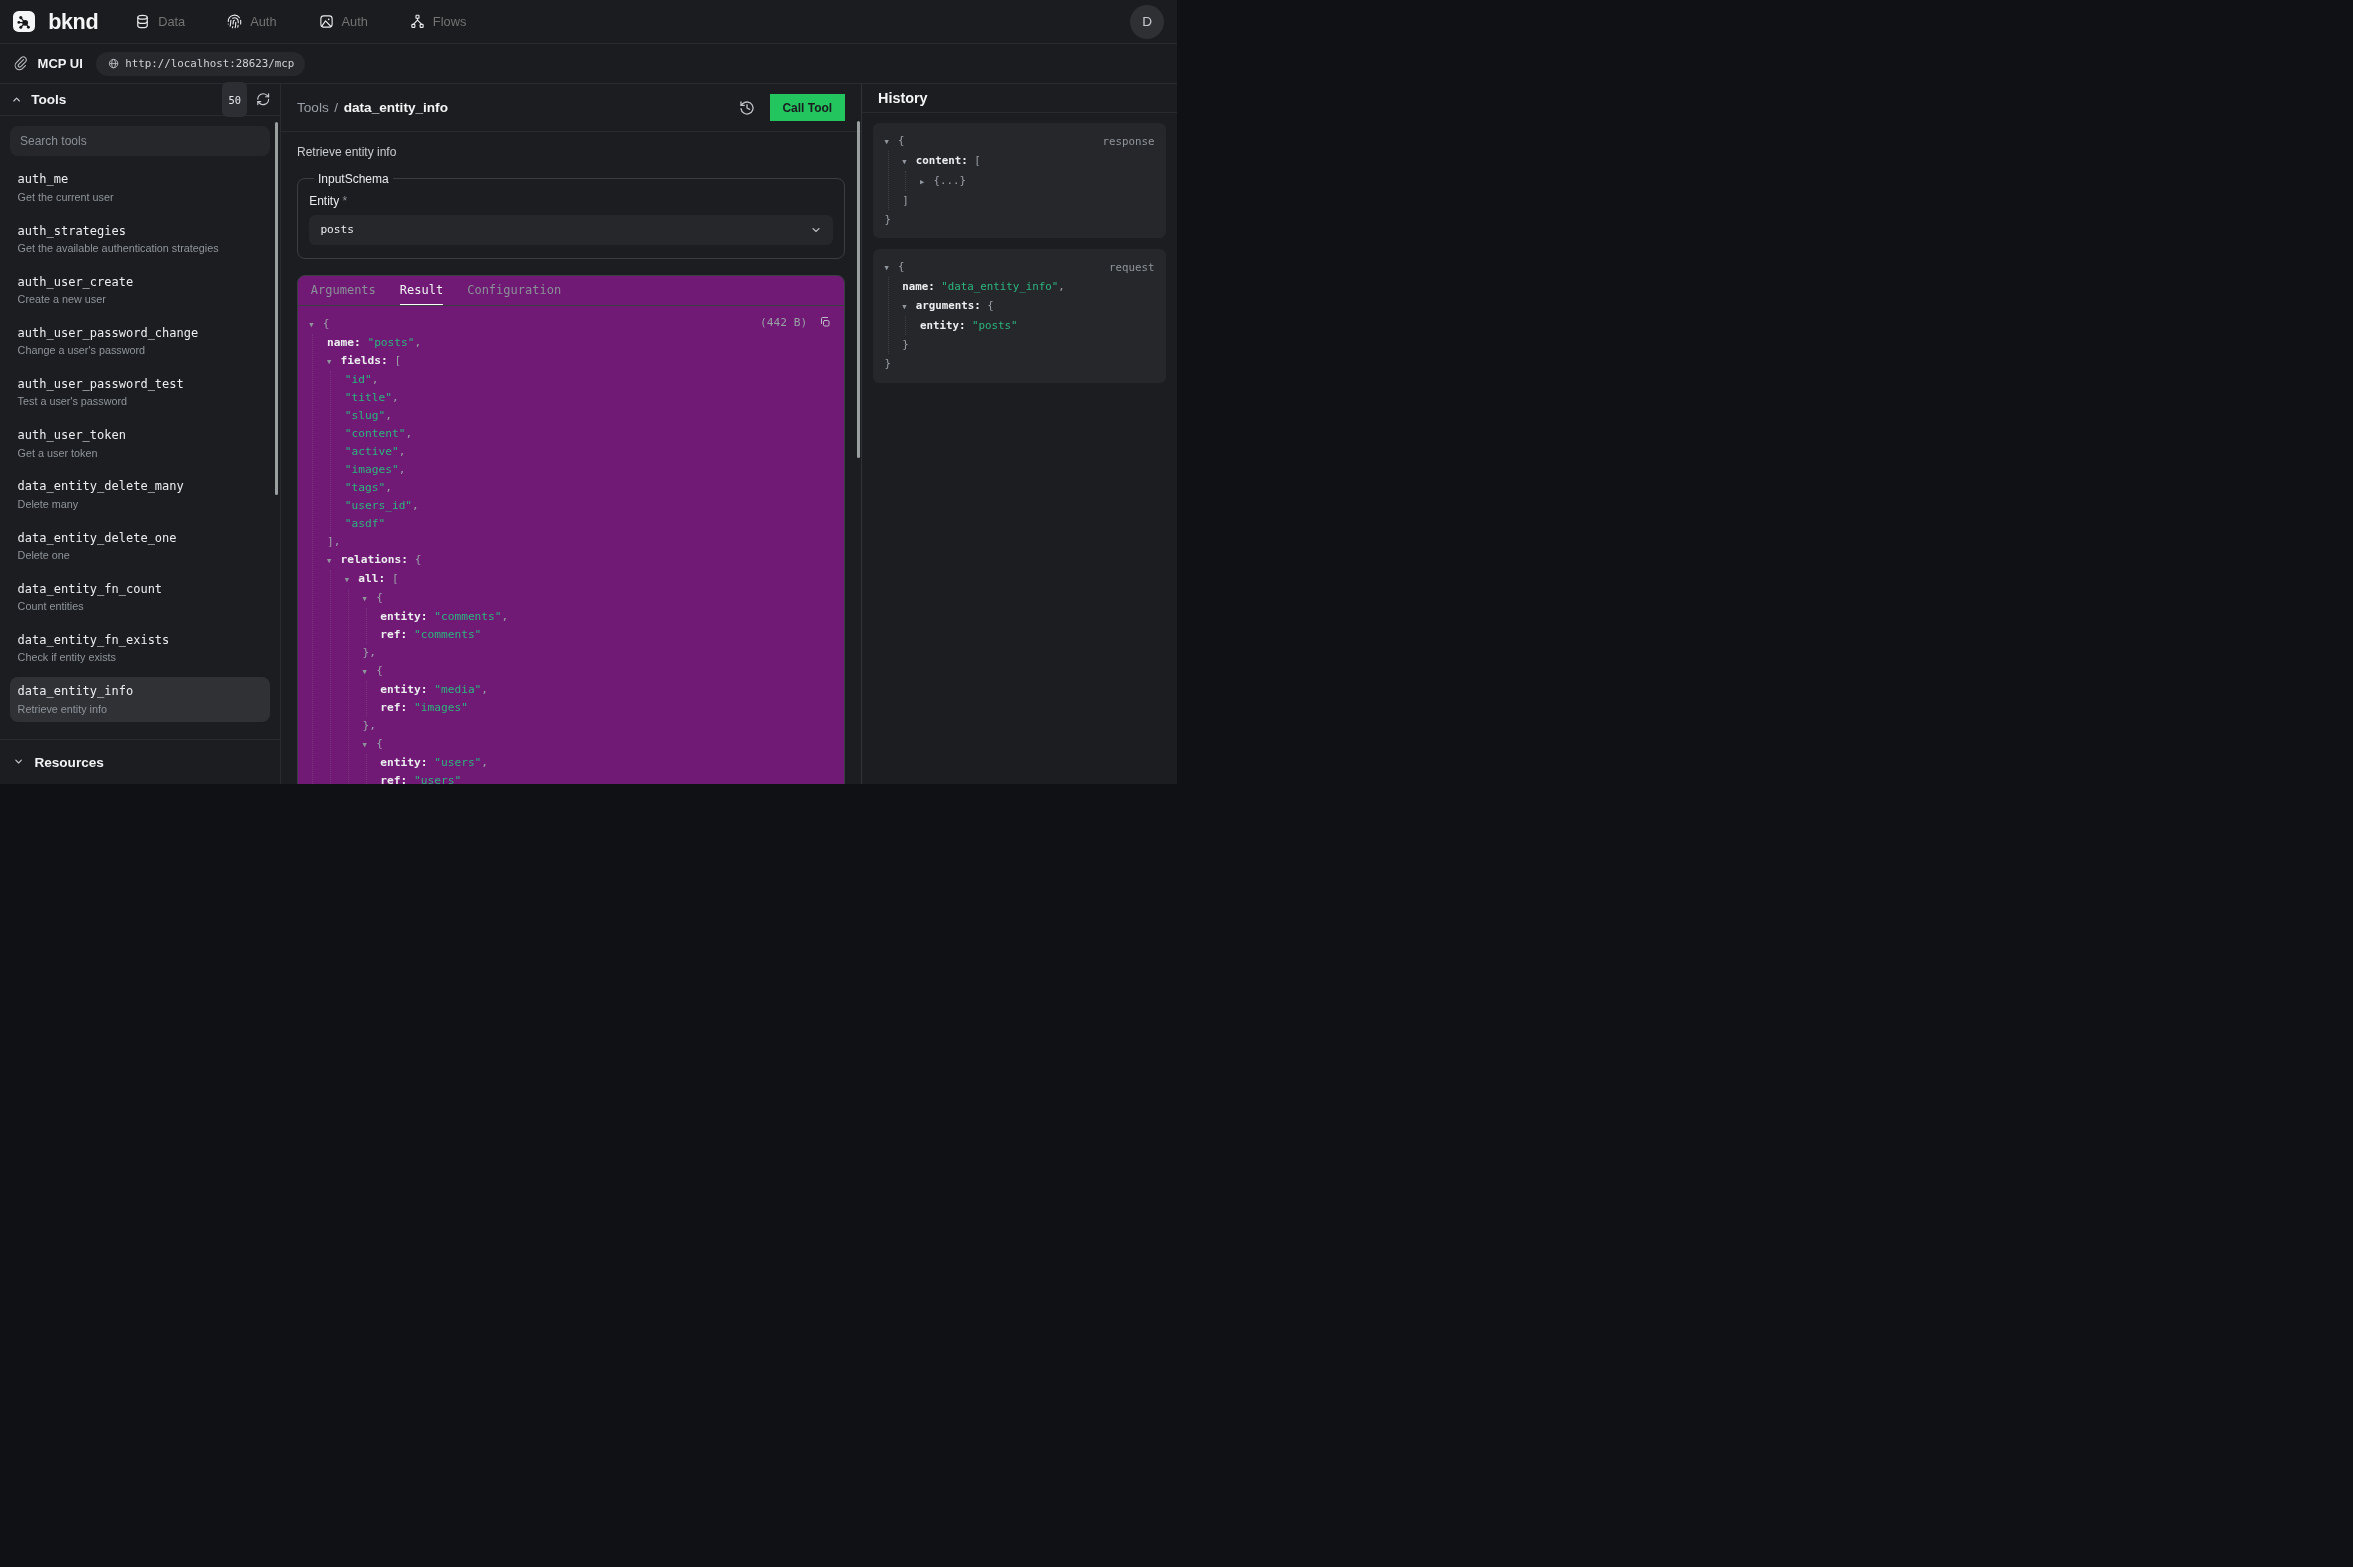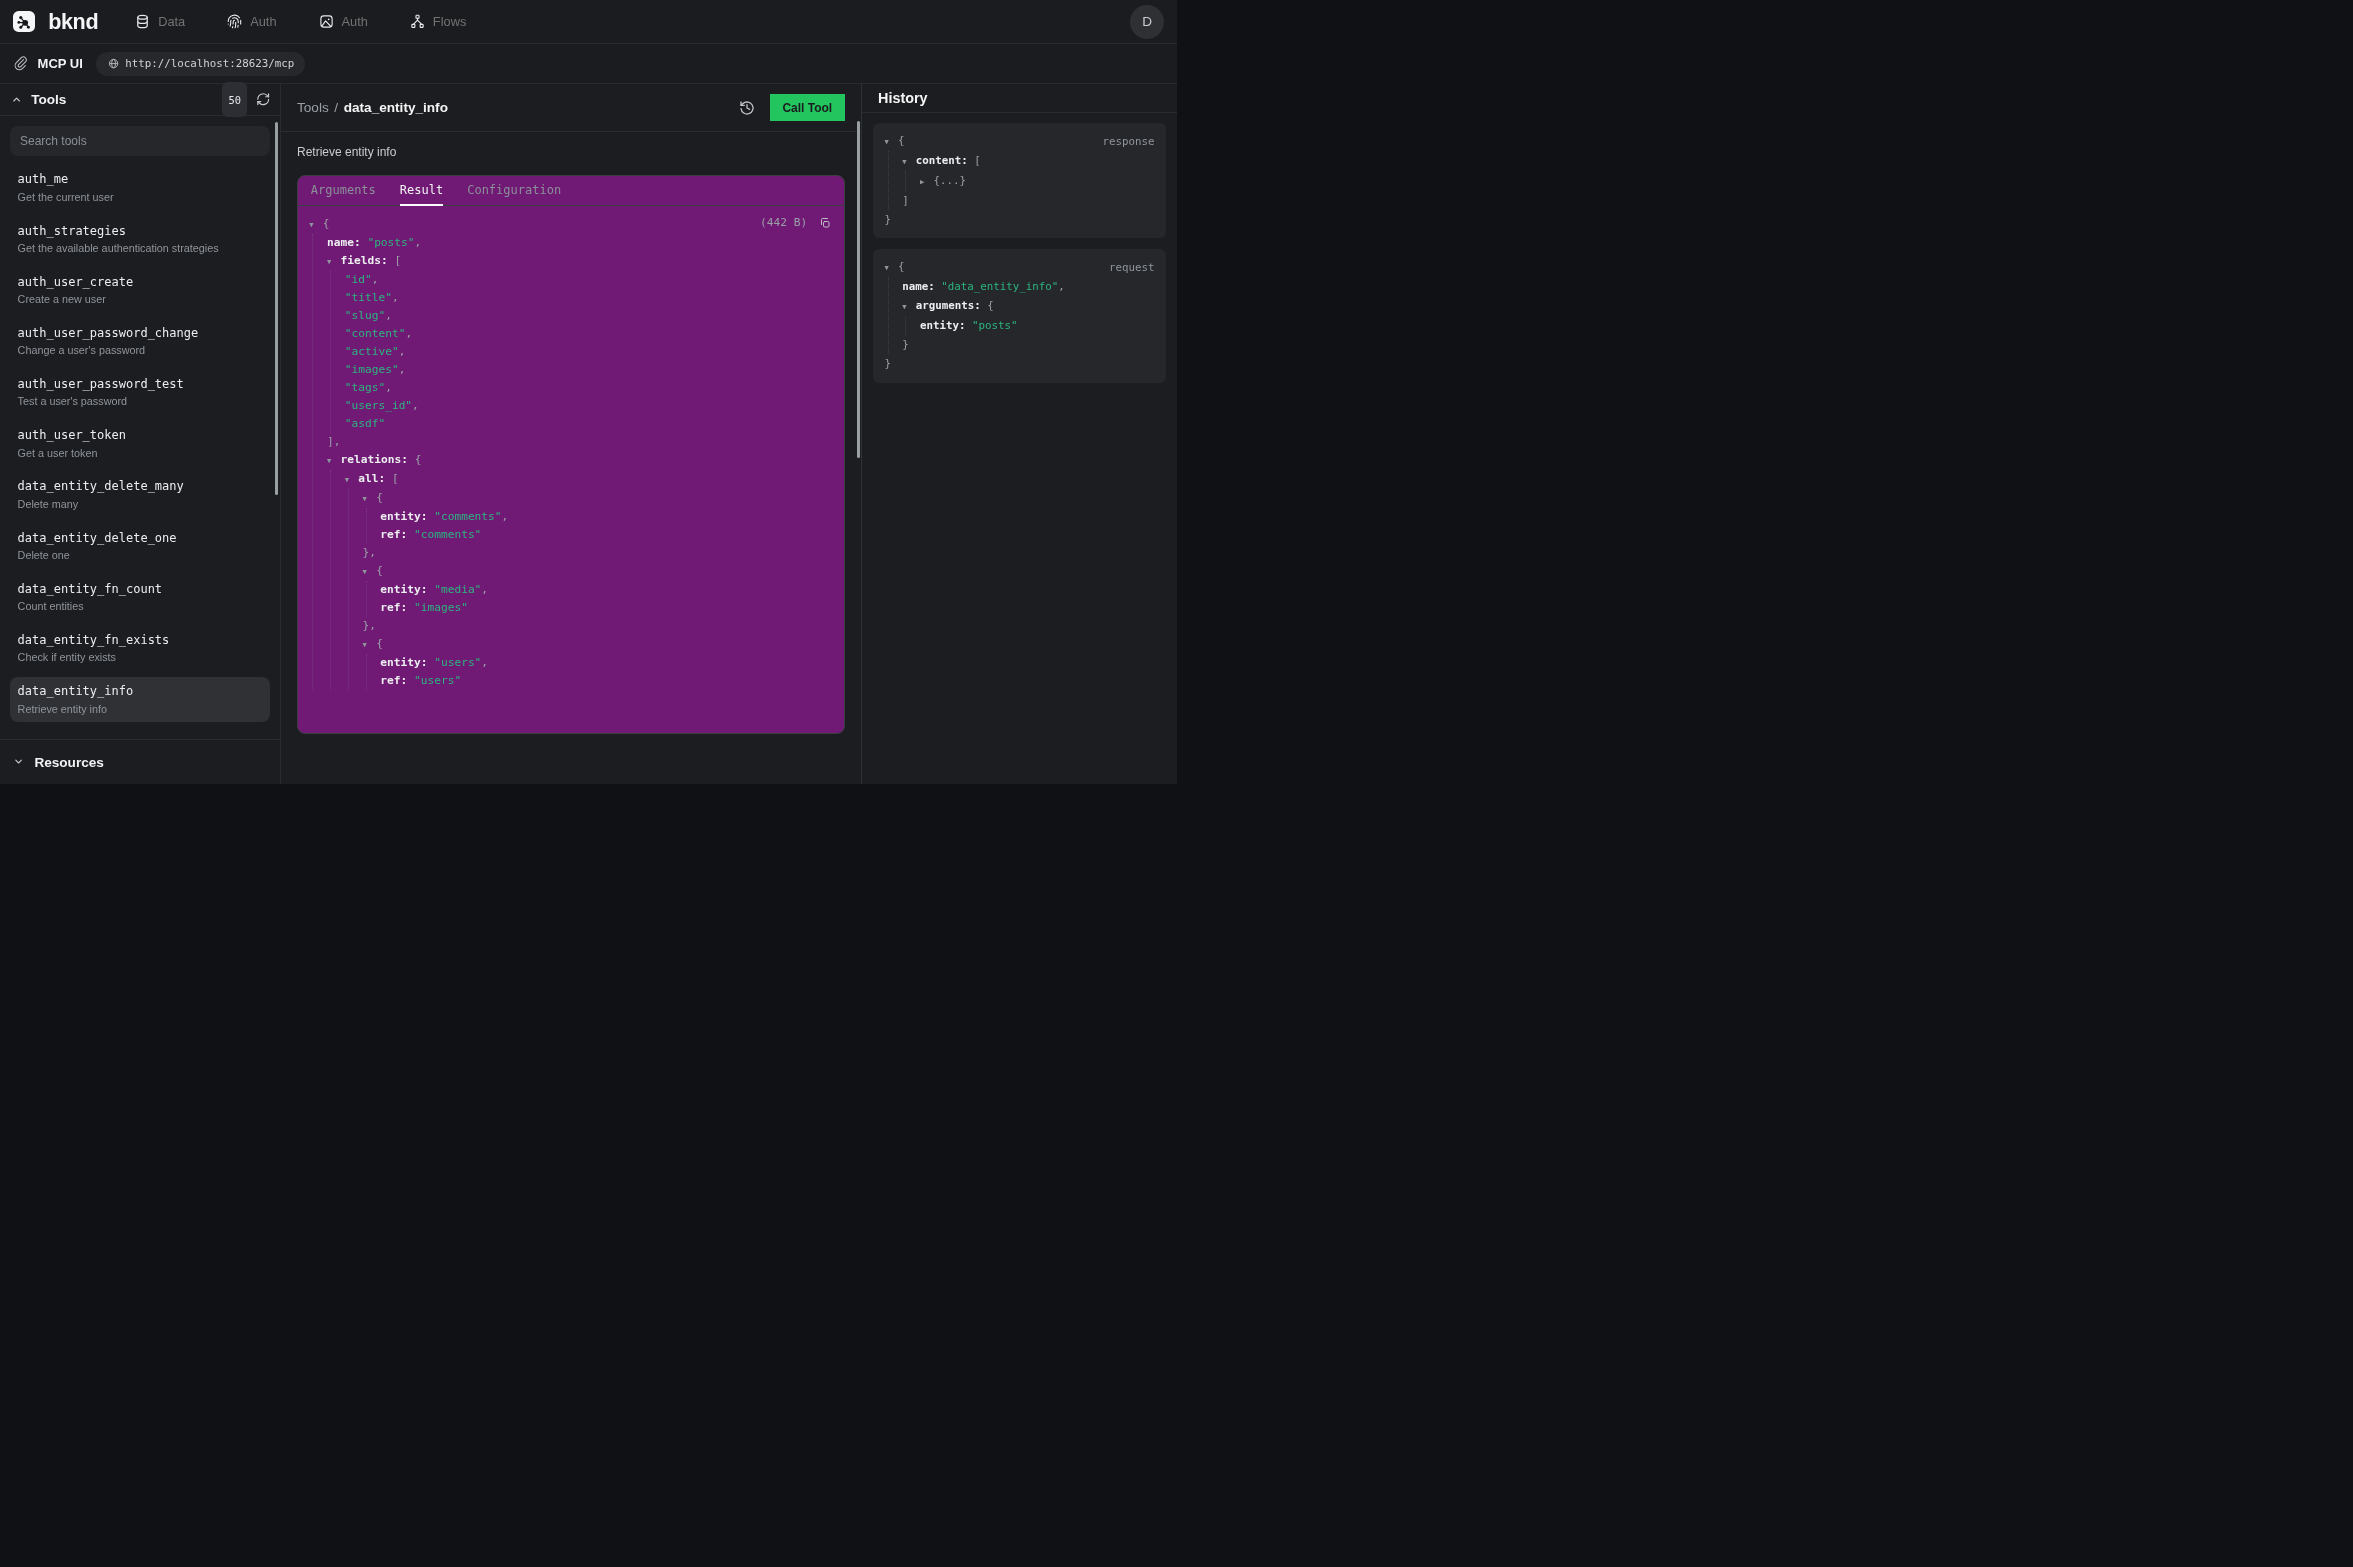--- a/index.html
+++ b/index.html
@@ -299,20 +299,35 @@
                 <path d="M12 7v5l4 2"></path>
             </svg>
           </span>
           <button class="call-btn">Call Tool</button>
         </div>
       </div>
 
       <div class="m-body">
         <div class="m-desc">Retrieve entity info</div>
 
+        <fieldset class="schema">
+          <legend>InputSchema</legend>
+          <div class="f-label">
+            <span>Entity</span>
+            <span class="req">*</span>
+          </div>
+          <div class="select">
+            <span class="val mono">posts</span>
+            <span class="chev">
+              <svg width="12" height="12" viewBox="0 0 20 20" fill="none" stroke="currentColor" stroke-width="1.8" stroke-linecap="round" stroke-linejoin="round">
+                  <path d="m5 7.5 5 5 5-5"></path>
+                </svg>
+            </span>
+          </div>
+        </fieldset>
 
         <div class="card">
           <div class="tabs mono">
             <div class="tab">Arguments</div>
             <div class="tab active">Result</div>
             <div class="tab">Configuration</div>
           </div>
           <div class="json-wrap">
             <div class="jmeta mono">
               <span>(442 B)</span>

